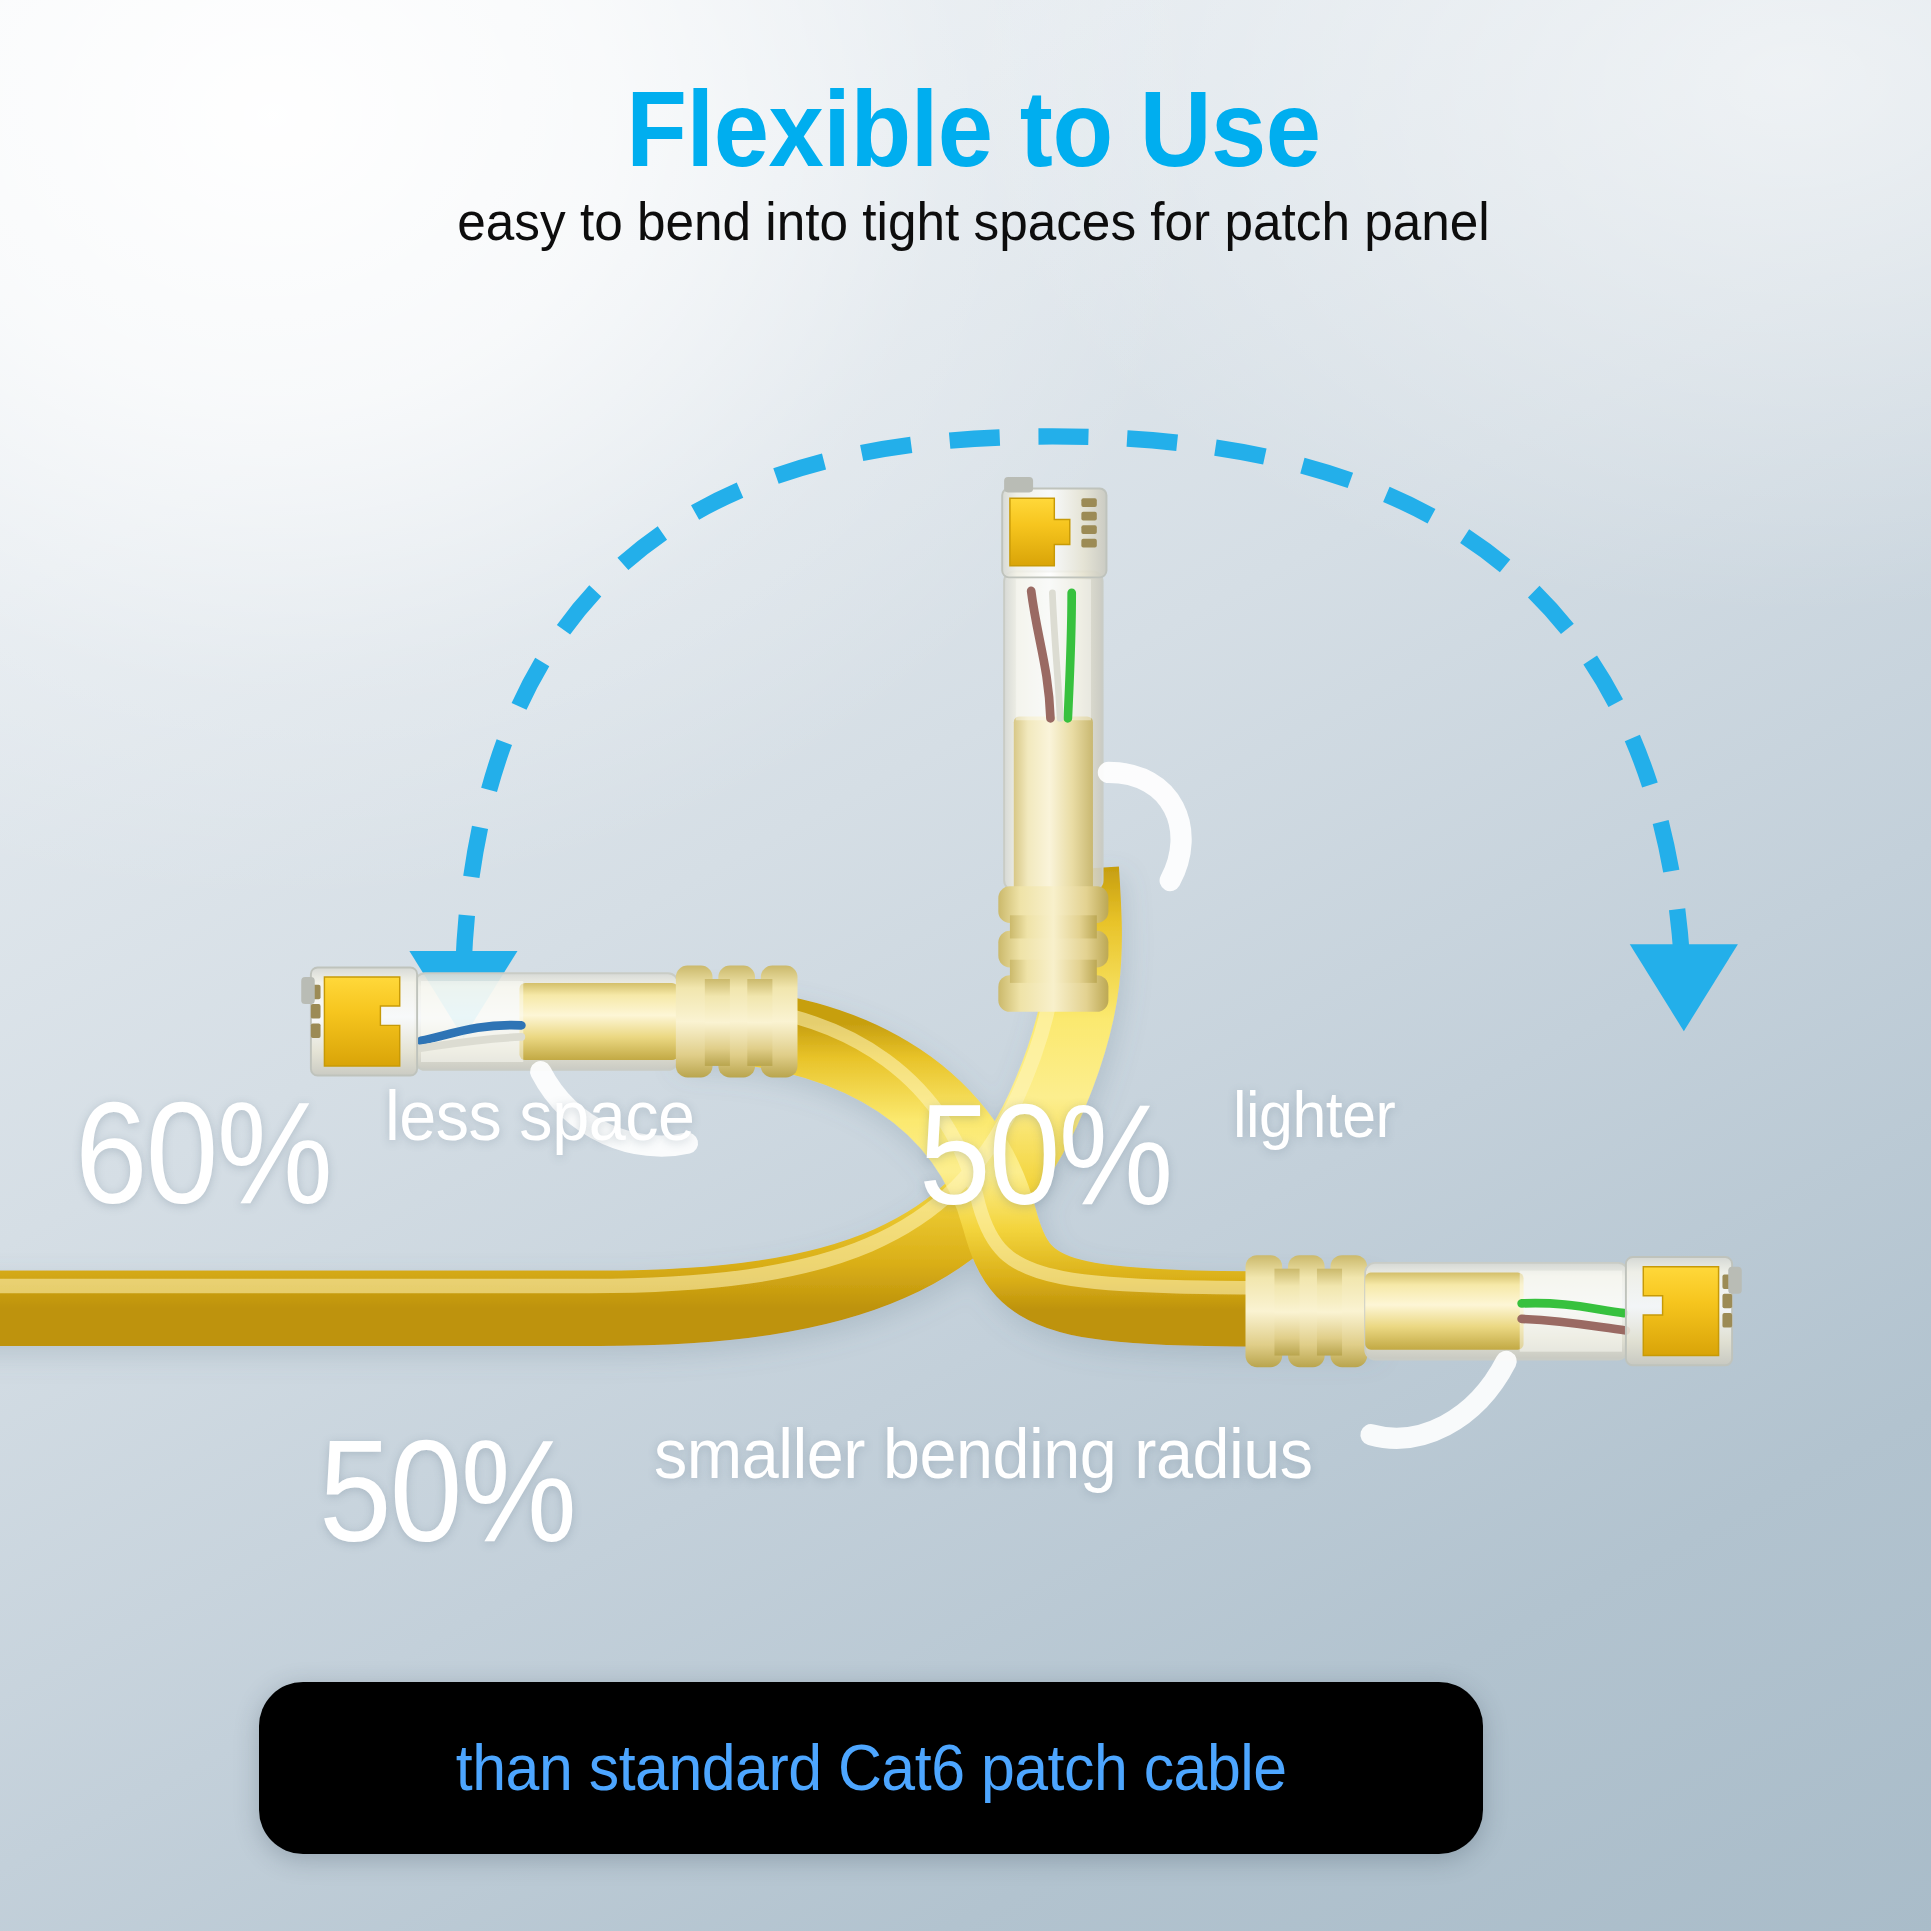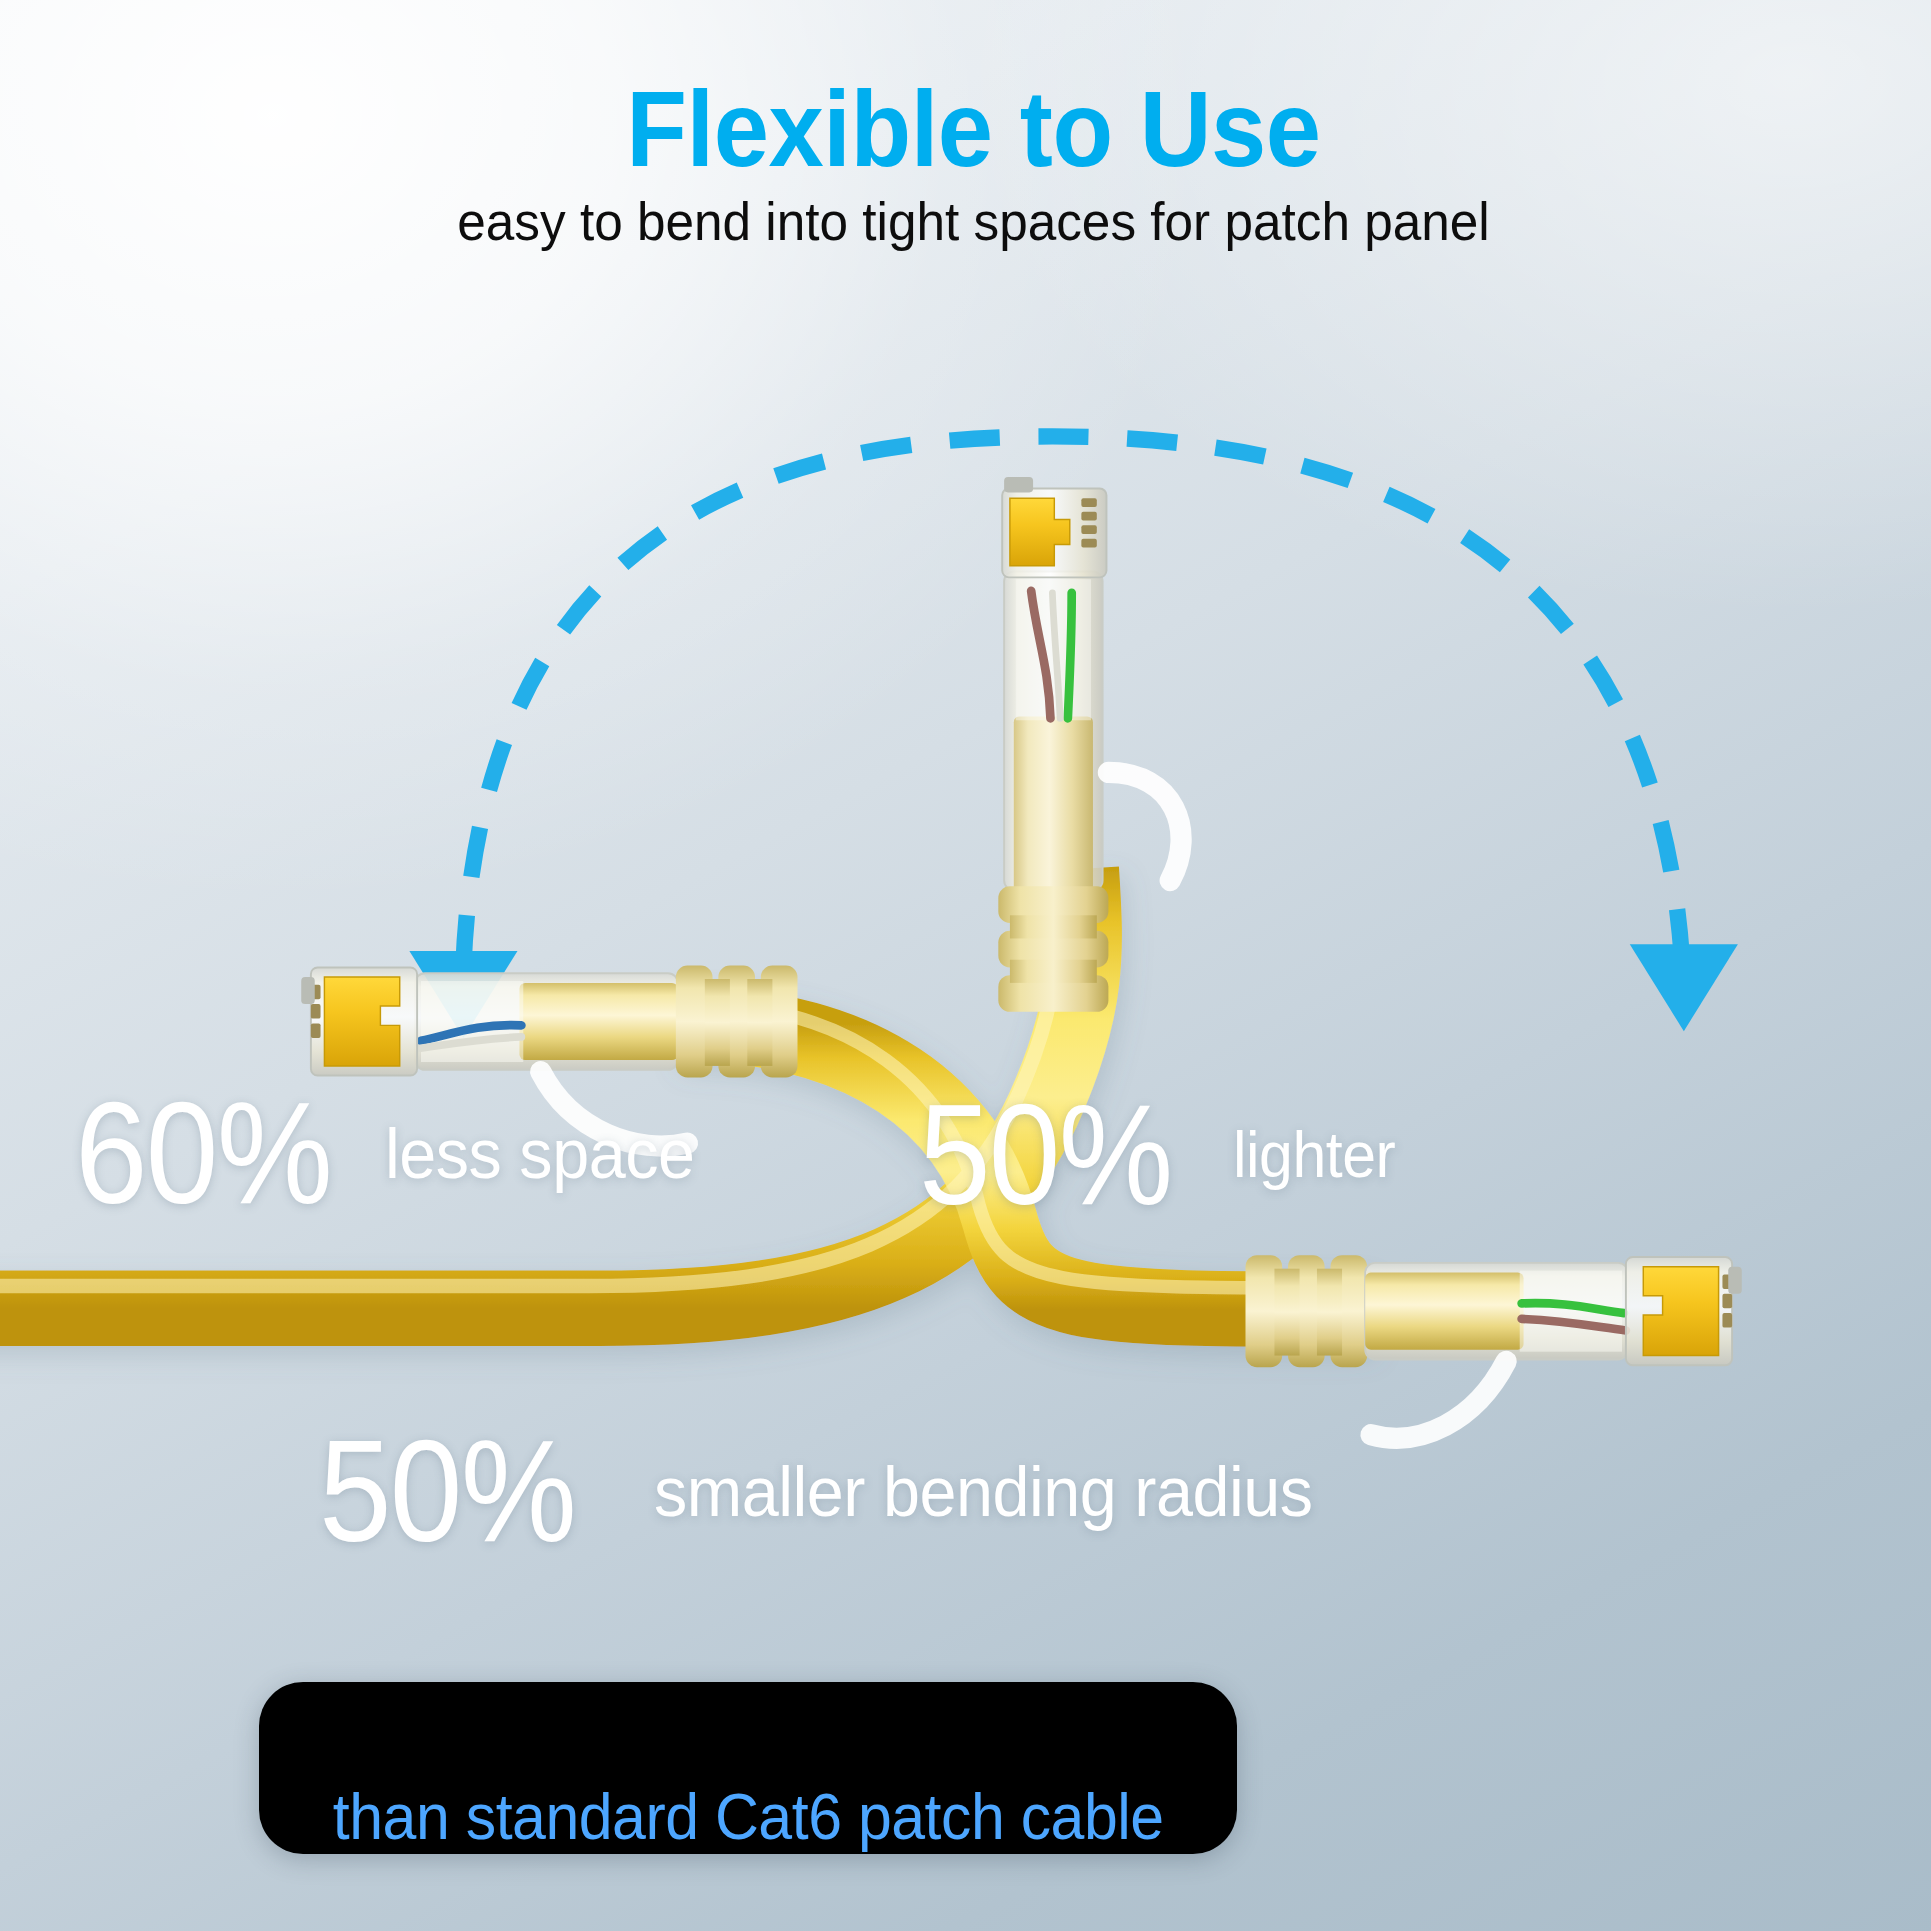--- a/index.html
+++ b/index.html
@@ -58,21 +58,21 @@
     line-height: 1.05;
     font-weight: 400;
     color: #0d0d0d;
     transform: scaleX(0.95);
   }
 
   
   .stat {
     position: absolute;
     display: flex;
-    align-items: center;
+    align-items: flex-start;
     white-space: nowrap;
     color: #ffffff;
     text-shadow: 0 1.9px 9.7px rgba(90,110,130,0.28);
   }
   .stat .pct {
     font-size: 145px;
     font-weight: 400;
     line-height: 1;
     letter-spacing: -1.9px;
     transform: scaleX(0.90);
@@ -95,26 +95,26 @@
   #stat-lighter .lbl { margin-left: 33px; font-size: 64px; }
 
   #stat-radius  { left: 319px; top: 1419px; }
   #stat-radius .lbl { margin-left: 50px; }
 
   
   #footer-pill {
     position: absolute;
     left: 259px;
     top: 1682px;
-    width: 978px;
+    width: 1224px;
     height: 172px;
     background: #000000;
     border-radius: 44px;
     display: flex;
-    align-items: flex-end;
+    align-items: center;
     justify-content: center;
     box-shadow: 0 5.8px 25px rgba(40,55,70,0.25);
   }
   #footer-pill .pill-text {
     font-size: 64px;
     font-weight: 400;
     color: #4DA6FF;
     letter-spacing: -0.5px;
     transform: scaleX(0.95);
     white-space: nowrap;

